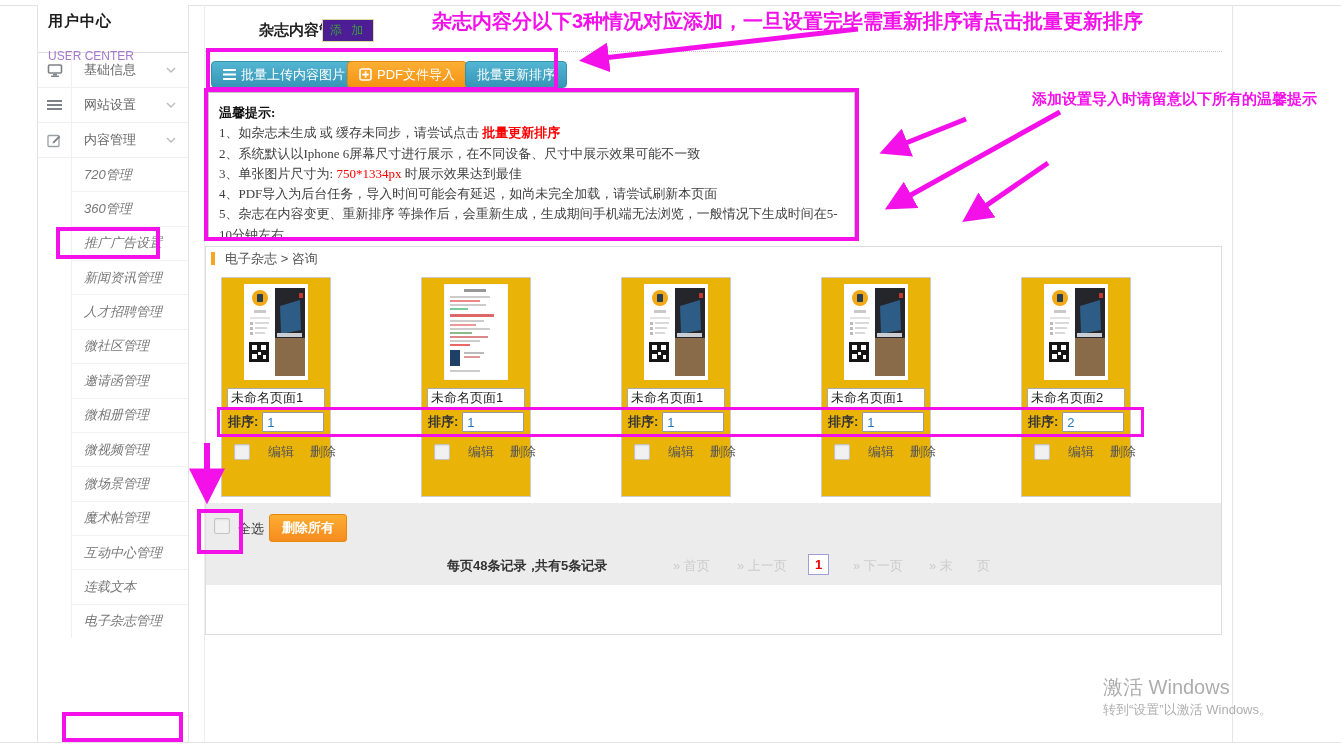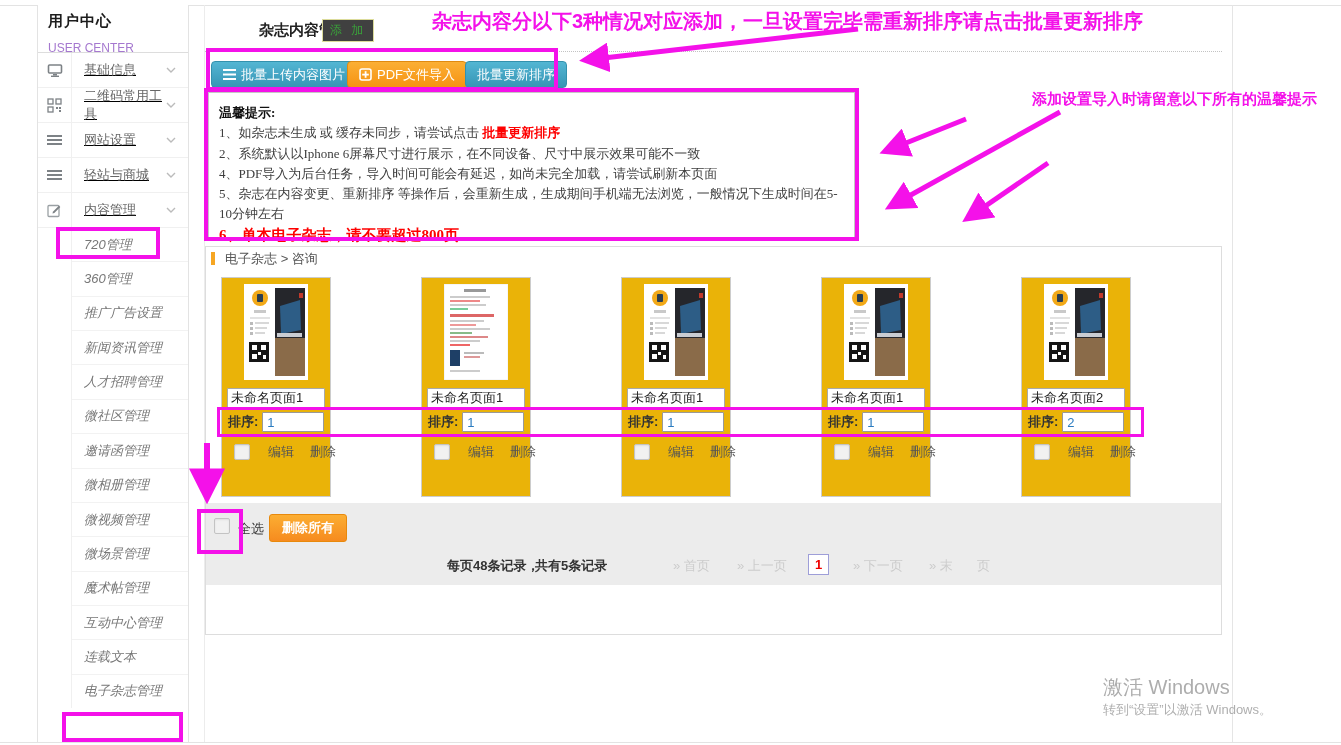--- a/index.html
+++ b/index.html
@@ -6,22 +6,22 @@
   body { background:#fff; font-family:"Liberation Sans", sans-serif; }
   #page { position:relative; width:1341px; height:745px; background:#fff; overflow:hidden; }
 
   .hline { position:absolute; left:0; width:1341px; height:0; border-top:1px solid #e3e3e3; }
 
   
   #sidebar { position:absolute; left:37px; top:5px; width:152px; height:737px;
              border-left:1px solid #e3e3e3; border-right:1px solid #e3e3e3; background:#fff; }
   .sb-header { height:48px; border-bottom:1px solid #ddd; padding:7px 0 0 10px; }
   .sb-title { font-size:15px; font-weight:bold; color:#1c1c1c; letter-spacing:1px; }
-  .sb-subtitle { font-size:12px; color:#a578cf; margin-top:10px; }
-  .sb-row { height:35px; display:flex; align-items:stretch; border-bottom:1px solid #f0f0f0; cursor:pointer;text-decoration:underline; }
+  .sb-subtitle { font-size:12px; color:#a578cf; margin-top:18px; }
+  .sb-row { height:35px; display:flex; align-items:stretch; border-bottom:1px solid #f0f0f0; cursor:pointer; }
   .sb-ic { width:34px; display:flex; align-items:center; justify-content:center; border-right:1px solid #f0f0f0; }
   .sb-lab { flex:1; display:flex; align-items:center; padding-left:12px; font-size:13px; color:#666; }
   .sb-chev { width:22px; display:flex; align-items:center; }
   .sb-subwrap { display:flex; height:480px; }
   .sb-gutter { width:34px; border-right:1px solid #f0f0f0; }
   .sb-sublist { flex:1; display:flex; flex-direction:column;font-style:italic; }
   .sb-subrow { flex:1; display:flex; align-items:center; padding-left:12px; font-size:13px; color:#777;
                border-bottom:1px solid #f2f2f2; cursor:pointer; }
 
   
@@ -34,21 +34,21 @@
   .hl-sort { left:217px; top:407px; width:927px; height:30px; border-width:3px; }
   .hl-checkbox { left:197px; top:509px; width:46px; height:45px; }
   .ann-top { position:absolute; left:432px; top:8px; font-size:20px; font-weight:bold; z-index:5; }
   .ann-right { position:absolute; left:988px; top:90px; font-size:15px; font-weight:bold; z-index:5;margin-left:44px; }
   #arrows { position:absolute; left:0; top:0; z-index:6; pointer-events:none; }
 
   
   #mainwrap { position:absolute; left:204px; top:5px; width:1029px; height:737px;
               border-left:1px solid #ececec; border-right:1px solid #e5e5e5; }
   .page-title { position:absolute; left:215px; top:21px; font-size:15px; font-weight:bold; color:#222;margin-left:44px; }
-  .add-btn { position:absolute; left:322px; top:19px; background:#404040; border:1px solid #dcdc9b;
+  .add-btn { position:absolute; left:322px; top:19px; background:#4c1d95; border:1px solid #dcdc9b;
              color:#3aa23a; font-size:12px; padding:2px 7px; letter-spacing:3px; cursor:pointer; }
   .dotted-sep { position:absolute; left:205px; top:51px; width:1017px; height:0; border-top:1px dotted #c3c3c3; }
 
   .tbtn { position:absolute; top:61px; height:27px; display:inline-flex; align-items:center; gap:5px;
           padding:0 11px; border-radius:4px; color:#fff; font-size:13px; cursor:pointer; }
   .tbtn-teal { background:linear-gradient(#53b6d3,#3795b5); border:1px solid #3391ad; }
   .tbtn-orange { background:linear-gradient(#fbaf35,#f69312); border:1px solid #e08a10; }
   .btn-upload { left:211px; }
   .btn-pdf { left:347px; }
   .btn-reorder { left:465px; }
@@ -128,60 +128,27 @@
       </span>
       <span class="sb-lab">基础信息</span>
       <span class="sb-chev">
           <svg width="10" height="7" viewBox="0 0 10 7">
             <path d="M1 1l4 4 4-4" stroke="#bbb" stroke-width="1.4" fill="none"></path>
           </svg>
         </span>
     </div>
     <div class="sb-row">
       <span class="sb-ic">
-        <svg width="15" height="15" viewBox="0 0 15 15">
-            <rect x="1" y="1" width="5" height="5" fill="none" stroke="#7d8286" stroke-width="1.3"></rect>
-            <rect x="9" y="1" width="5" height="5" fill="none" stroke="#7d8286" stroke-width="1.3"></rect>
-            <rect x="1" y="9" width="5" height="5" fill="none" stroke="#7d8286" stroke-width="1.3"></rect>
-            <rect x="9" y="9" width="2" height="2" fill="#7d8286"></rect>
-            <rect x="12" y="12" width="2" height="2" fill="#7d8286"></rect>
-            <rect x="12" y="9" width="2" height="2" fill="#7d8286"></rect>
-          </svg>
-      </span>
-      <span class="sb-lab">二维码常用工具</span>
-      <span class="sb-chev">
-          <svg width="10" height="7" viewBox="0 0 10 7">
-            <path d="M1 1l4 4 4-4" stroke="#bbb" stroke-width="1.4" fill="none"></path>
-          </svg>
-        </span>
-    </div>
-    <div class="sb-row">
-      <span class="sb-ic">
         <svg width="15" height="12" viewBox="0 0 15 12">
             <rect x="0" y="1" width="15" height="2" fill="#7d8286"></rect>
             <rect x="0" y="5" width="15" height="2" fill="#7d8286"></rect>
             <rect x="0" y="9" width="15" height="2" fill="#7d8286"></rect>
           </svg>
       </span>
       <span class="sb-lab">网站设置</span>
-      <span class="sb-chev">
-          <svg width="10" height="7" viewBox="0 0 10 7">
-            <path d="M1 1l4 4 4-4" stroke="#bbb" stroke-width="1.4" fill="none"></path>
-          </svg>
-        </span>
-    </div>
-    <div class="sb-row">
-      <span class="sb-ic">
-        <svg width="15" height="12" viewBox="0 0 15 12">
-            <rect x="0" y="1" width="15" height="2" fill="#7d8286"></rect>
-            <rect x="0" y="5" width="15" height="2" fill="#7d8286"></rect>
-            <rect x="0" y="9" width="15" height="2" fill="#7d8286"></rect>
-          </svg>
-      </span>
-      <span class="sb-lab">轻站与商城</span>
       <span class="sb-chev">
           <svg width="10" height="7" viewBox="0 0 10 7">
             <path d="M1 1l4 4 4-4" stroke="#bbb" stroke-width="1.4" fill="none"></path>
           </svg>
         </span>
     </div>
     <div class="sb-row">
       <span class="sb-ic">
         <svg width="15" height="15" viewBox="0 0 15 15">
             <rect x="1" y="2.5" width="11" height="11" rx="1" fill="none" stroke="#9aa0a4" stroke-width="1.3"></rect>
@@ -245,20 +212,21 @@
   </button>
   <button class="tbtn tbtn-teal btn-reorder">
     <span>批量更新排序</span>
   </button>
   <div class="magbox hl-buttons"></div>
 
   <div class="tips">
     <div class="t-title">温馨提示:</div>
     <div><span>1、如杂志未生成 或 缓存未同步，请尝试点击 </span><span class="red-bold">批量更新排序</span></div>
     <div>2、系统默认以Iphone 6屏幕尺寸进行展示，在不同设备、尺寸中展示效果可能不一致</div>
+    <div><span>3、单张图片尺寸为: </span><span class="red">750*1334px</span><span> 时展示效果达到最佳</span></div>
     <div>4、PDF导入为后台任务，导入时间可能会有延迟，如尚未完全加载，请尝试刷新本页面</div>
     <div>5、杂志在内容变更、重新排序 等操作后，会重新生成，生成期间手机端无法浏览，一般情况下生成时间在5-10分钟左右</div>
     <div class="t-big">6、单本电子杂志，请不要超过800页</div>
   </div>
   <div class="magbox hl-tips"></div>
   <div class="ann-right mag">添加设置导入时请留意以下所有的温馨提示</div>
 
   <div class="panel"></div>
   <div class="crumb-bar"></div>
   <div class="crumb">

